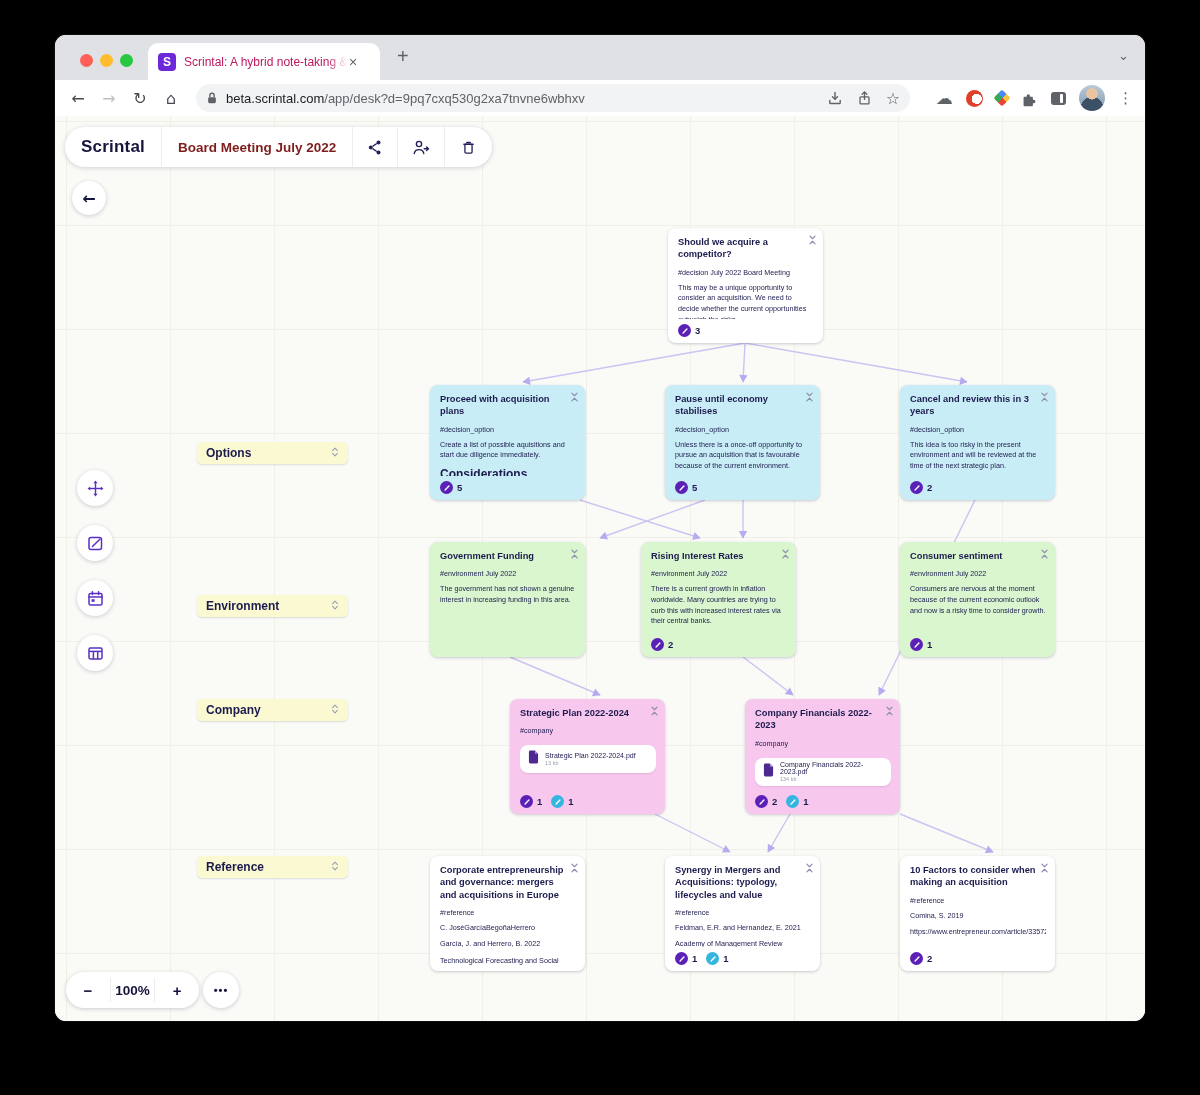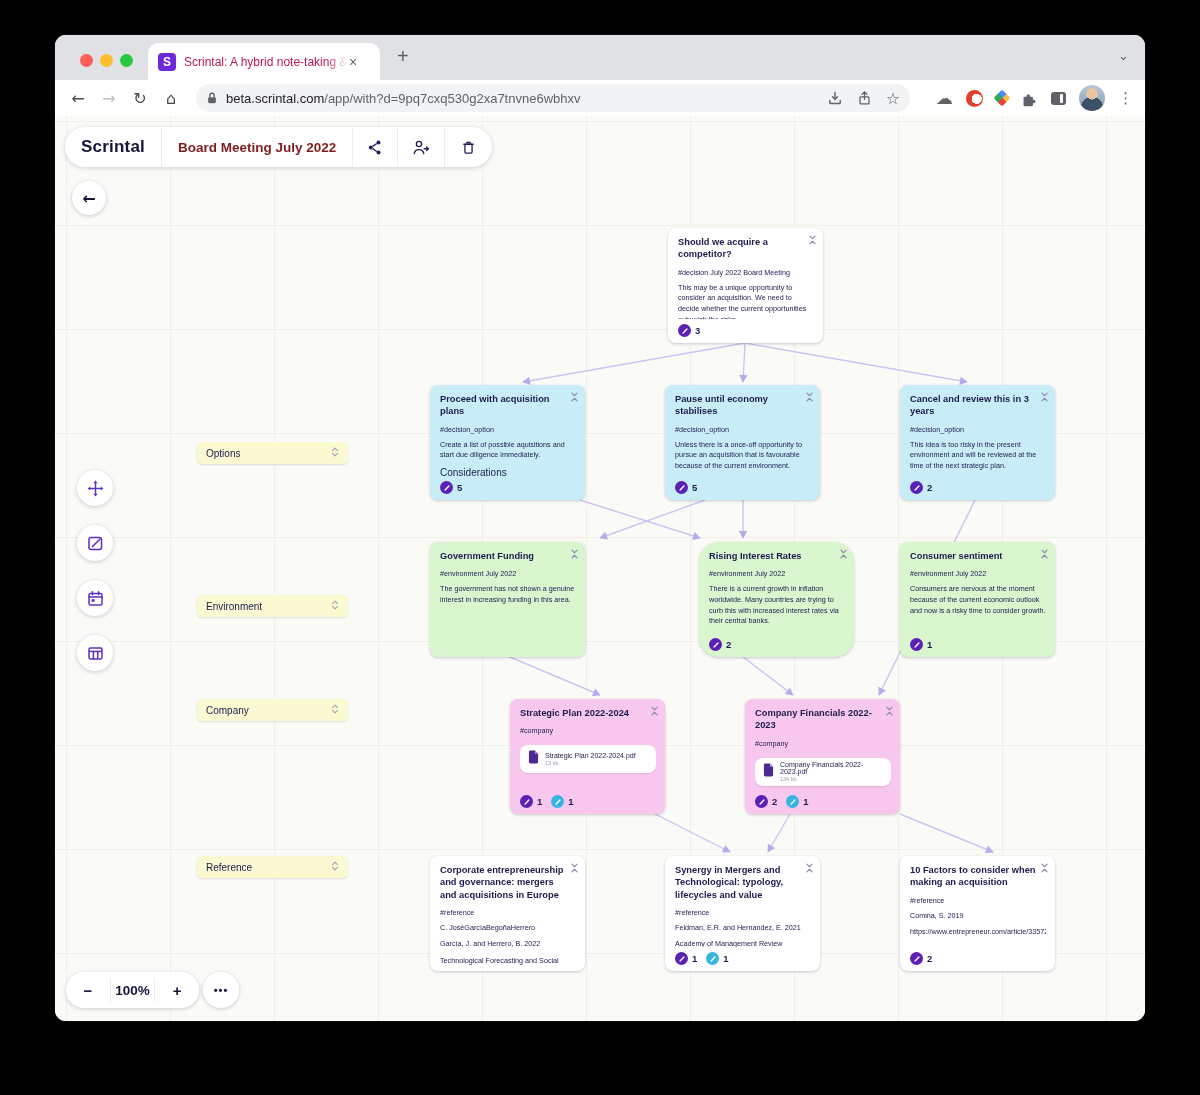--- a/index.html
+++ b/index.html
@@ -42,27 +42,27 @@
   .searchph{font-size:14px;color:#5c6370;margin-left:9px}
   .searchkey{margin-left:auto;font-size:12.5px;font-weight:bold;color:#23224f;font-family:"DejaVu Sans",sans-serif}
   .circlebtn{position:absolute;background:#fff;border-radius:50%;box-shadow:0 1px 4px rgba(20,20,60,.2);display:flex;align-items:center;justify-content:center;z-index:30}
   .zoompill{position:absolute;left:11px;top:937px;width:133px;height:36px;background:#fff;border-radius:18px;box-shadow:0 1px 4px rgba(20,20,60,.2);display:flex;align-items:stretch;z-index:30}
   .zcell{flex:1;display:flex;align-items:center;justify-content:center;font-size:15px;font-weight:bold;color:#14143c}
   .zsep{width:1px;background:#ececf2;margin:6px 0}
   .zlevel{font-size:13.5px}
   .morebtn{left:148px;top:937px;width:36px;height:36px;font-weight:bold;color:#14143c;font-size:11px;letter-spacing:1px}
   
   .rowlabel{position:absolute;left:142px;width:151px;height:22px;background:#fbf9d2;border-radius:5px;display:flex;align-items:center;justify-content:space-between;padding:0 9px;box-sizing:border-box;box-shadow:0 1px 2px rgba(0,0,0,.12);z-index:6}
-  .rowlabel .lt{font-size:10px;font-weight:normal;color:#1c1b4e}
+  .rowlabel .lt{font-size:12px;font-weight:bold;color:#1c1b4e}
   .card{position:absolute;width:155px;height:115px;border-radius:8px;box-shadow:0 1px 3px rgba(30,30,70,.22);box-sizing:border-box;overflow:hidden;color:#1c1b4e;z-index:10}
   .card-content{position:absolute;left:10px;right:9px;top:8px;overflow:hidden}
   .card-title{font-size:9.3px;font-weight:bold;line-height:1.32;padding-right:10px}
   .card-tag{font-size:7.2px;margin-top:7px}
   .card-p{font-size:7.2px;line-height:1.48;margin-top:6px}
-  .card-b{font-size:10px;font-weight:normal;margin-top:6px}
+  .card-b{font-size:12px;font-weight:bold;margin-top:6px}
   .collapse{position:absolute;top:6px;right:6px;z-index:2;line-height:0}
   .badges{position:absolute;left:10px;bottom:6px;display:flex;align-items:center;gap:9px;z-index:2}
   .badge{display:flex;align-items:center;gap:4px;font-size:9.5px;font-weight:bold;color:#1c1b4e}
   .bcirc{width:13px;height:13px;border-radius:50%;display:flex;align-items:center;justify-content:center;line-height:0}
   .attach{margin-top:10px;background:#fff;border-radius:8px;height:28px;display:flex;align-items:center;padding:0 8px;gap:6px;box-shadow:0 1px 2px rgba(0,0,0,.1)}
   .attcol{display:flex;flex-direction:column;justify-content:center}
   .attname{font-size:7px;color:#1c1b4e}
   .attsize{font-size:5.5px;color:#9aa0ae;margin-top:1px}
 </style>
 </head>
@@ -86,21 +86,21 @@
   <div class="toolbar">
     <span class="navic" style="left:10px">←</span>
     <span class="navic" style="left:41px;color:#bdc1c6">→</span>
     <span class="navic" style="left:72px">↻</span>
     <span class="navic" style="left:103px">⌂</span>
     <div class="urlbar">
       <svg width="12" height="14" viewBox="0 0 14 16">
           <rect x="2.5" y="7" width="9" height="7" rx="1.5" fill="#5f6368"></rect>
           <path d="M4.5 7 V5 a2.5 2.5 0 0 1 5 0 V7" fill="none" stroke="#5f6368" stroke-width="1.6"></path>
         </svg>
-      <span class="urltext"><span class="urldomain">beta.scrintal.com</span><span class="urlpath">/app/with?d=9pq7cxq530g2xa7tnvne6wbhxv</span></span>
+      <span class="urltext"><span class="urldomain">beta.scrintal.com</span><span class="urlpath">/app/desk?d=9pq7cxq530g2xa7tnvne6wbhxv</span></span>
       <span class="pillicons">
         <span class="gico">
             <svg width="16" height="16" viewBox="0 0 16 16" fill="none" stroke="#5f6368" stroke-width="1.4" stroke-linecap="round" stroke-linejoin="round">
               <path d="M8 2.5 V9"></path>
               <path d="M5.5 6.8 L8 9.3 L10.5 6.8"></path>
               <path d="M2.8 10.5 v2.2 a0.8 0.8 0 0 0 .8 .8 h8.8 a0.8 0.8 0 0 0 .8 -.8 v-2.2"></path>
             </svg>
           </span>
         <span class="gico">
             <svg width="15" height="16" viewBox="0 0 16 16" fill="none" stroke="#5f6368" stroke-width="1.4" stroke-linecap="round" stroke-linejoin="round">
@@ -267,21 +267,21 @@
           <span class="collapse"><svg width="9" height="12" viewBox="0 0 10 14" fill="none" stroke="#8e8fb0" stroke-width="1.4" stroke-linecap="round" stroke-linejoin="round">
               <path d="M2 2.5 L5 5.5 L8 2.5"></path>
               <path d="M2 11.5 L5 8.5 L8 11.5"></path>
             </svg></span>
           <div class="card-content" style="bottom:3px">
             <div class="card-title">Government Funding</div>
             <div class="card-tag">#environment July 2022</div>
             <div class="card-p">The government has not shown a genuine interest in increasing funding in this area.</div>
           </div>
         </div>
-        <div class="card" style="left: 644px; top: 426px; background: rgb(217, 246, 207); border-radius: 20px;">
+        <div class="card" style="left: 586px; top: 426px; background: rgb(217, 246, 207);">
           <span class="collapse"><svg width="9" height="12" viewBox="0 0 10 14" fill="none" stroke="#8e8fb0" stroke-width="1.4" stroke-linecap="round" stroke-linejoin="round">
               <path d="M2 2.5 L5 5.5 L8 2.5"></path>
               <path d="M2 11.5 L5 8.5 L8 11.5"></path>
             </svg></span>
           <div class="card-content" style="bottom:24px">
             <div class="card-title">Rising Interest Rates</div>
             <div class="card-tag">#environment July 2022</div>
             <div class="card-p">There is a current growth in inflation worldwide. Many countries are trying to curb this with increased interest rates via their central banks.</div>
             <div class="card-p">This is a risk</div>
           </div>
@@ -405,21 +405,21 @@
             <div class="card-p">García, J. and Herrero, B. 2022</div>
             <div class="card-p">Technological Forecasting and Social Change</div>
           </div>
         </div>
         <div class="card" style="left: 610px; top: 740px; background: rgb(255, 255, 255);">
           <span class="collapse"><svg width="9" height="12" viewBox="0 0 10 14" fill="none" stroke="#8e8fb0" stroke-width="1.4" stroke-linecap="round" stroke-linejoin="round">
               <path d="M2 2.5 L5 5.5 L8 2.5"></path>
               <path d="M2 11.5 L5 8.5 L8 11.5"></path>
             </svg></span>
           <div class="card-content" style="bottom:24px">
-            <div class="card-title">Synergy in Mergers and Technological: typology, lifecycles and value</div>
+            <div class="card-title">Synergy in Mergers and Acquisitions: typology, lifecycles and value</div>
             <div class="card-tag">#reference</div>
             <div class="card-p">Feldman, E.R. and Hernandez, E. 2021</div>
             <div class="card-p">Academy of Management Review</div>
           </div>
           <div class="badges">
             <span class="badge">
               <span class="bcirc" style="background:#5b21b6">
                 <svg width="8" height="8" viewBox="0 0 10 10">
                   <path d="M2.6 7.4 L7.4 2.6" stroke="#fff" stroke-width="1.7" stroke-linecap="round"></path>
                 </svg>

